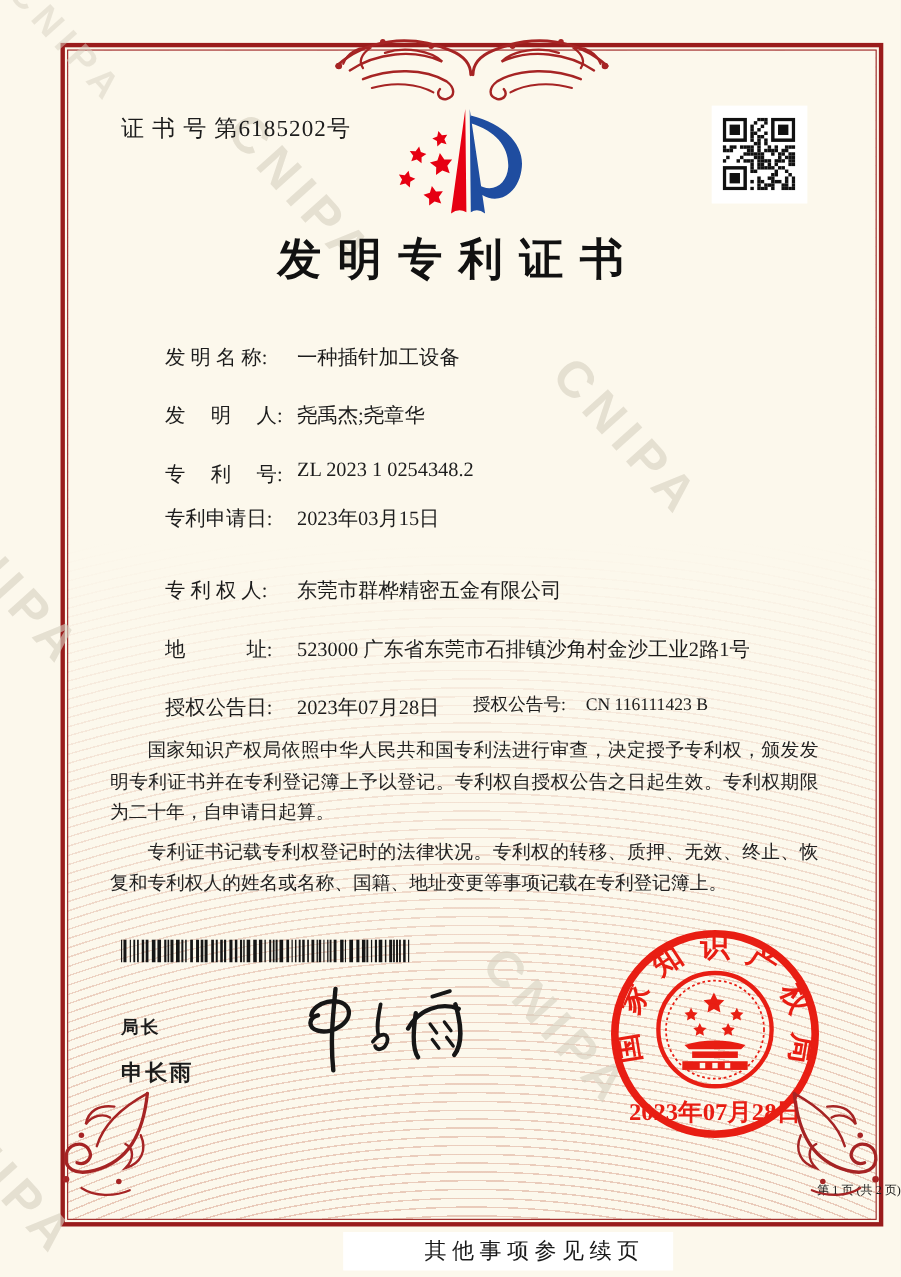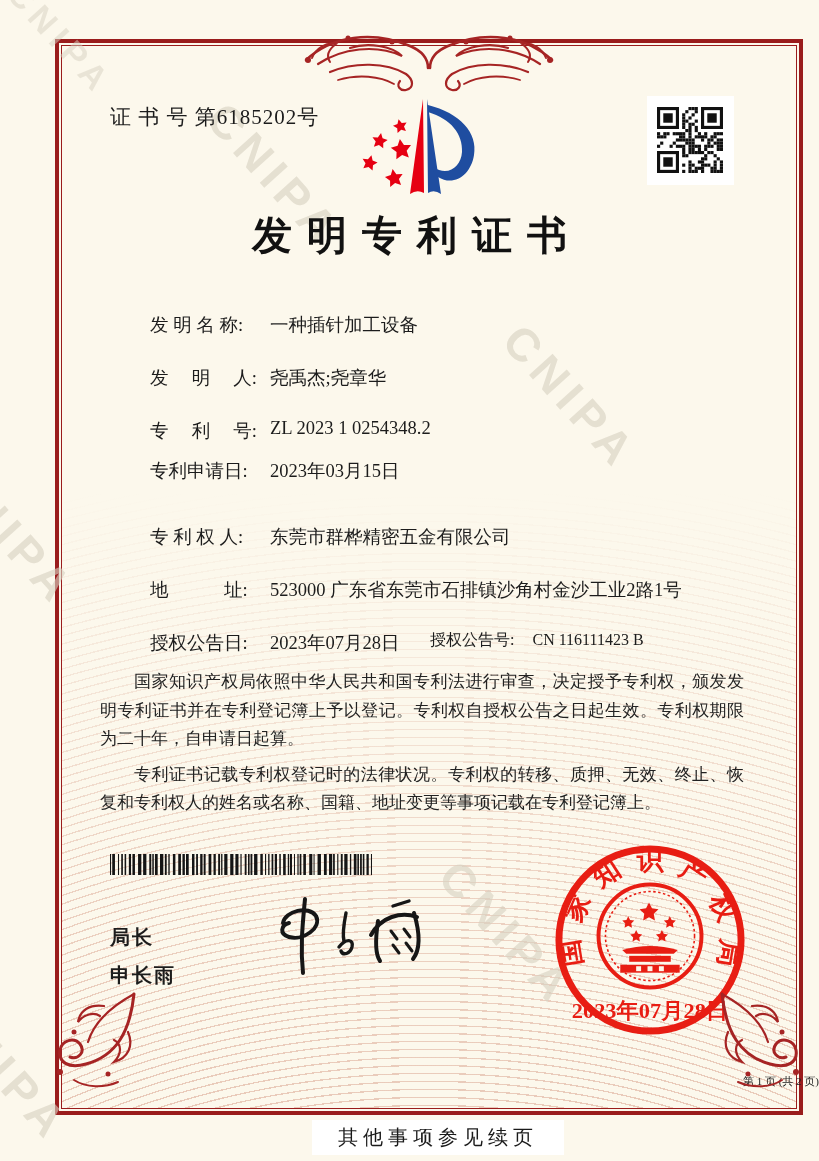--- a/index.html
+++ b/index.html
@@ -38,31 +38,31 @@
   .r1{top:312px}.r2{top:365px}.r3{top:418px}.r4{top:458px}
   .r5{top:524px}.r6{top:577px}.r7{top:630px}
   .val-abs{position:absolute;font-size:16px;white-space:nowrap;}
   
   .body-text{position:absolute;left:100px;top:668px;width:656px;
     font-size:17px;line-height:28.5px;text-align:justify;color:#222;}
   .body-text p{margin:0 12px 7px 0;text-indent:2em;}
   
   .barcode{position:absolute;left:110px;top:854px;width:262px;height:21px;}
   
-  .sig-title{position:absolute;left:110px;top:924px;font-size:20px;letter-spacing:2px;
+  .sig-title{position:absolute;left:110px;top:924px;font-size:16px;letter-spacing:2px;
     font-family:Liberation Serif, serif;font-weight:600;}
   .sig-name{position:absolute;left:110px;top:962px;font-size:20px;letter-spacing:2px;
     font-family:"Liberation Sans","DejaVu Sans",sans-serif;font-weight:600;text-align:center;}
   .signature{position:absolute;left:243px;top:893px;}
   
   .seal{position:absolute;left:551px;top:841px;opacity:.97;}
   
   .page-num{position:absolute;left:0;top:1074px;width:100%;text-align:right;font-size:11px;}
   .note-box{position:absolute;left:312px;top:1120px;width:252px;height:35px;background:#fff;
-    display:flex;align-items:center;justify-content:center;}
+    display:flex;align-items:center;justify-content:center;padding-left:48px;}
   .note-box span{font-size:20px;letter-spacing:5px;color:#1a1a1a;}
   .orn{position:absolute;z-index:5;}
 </style>
 </head>
 <body>
 
 <div class="page">
 
   <div class="frame">
     <div class="guilloche"></div>

